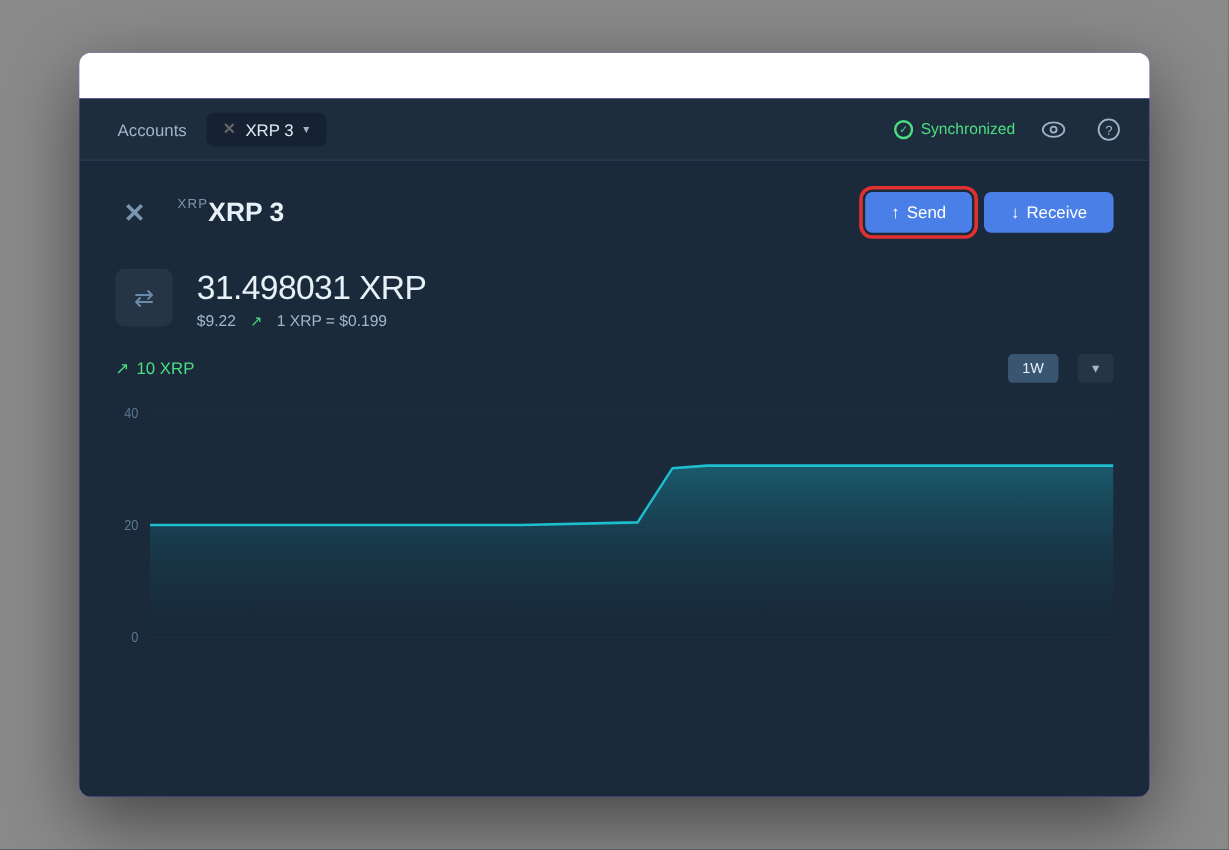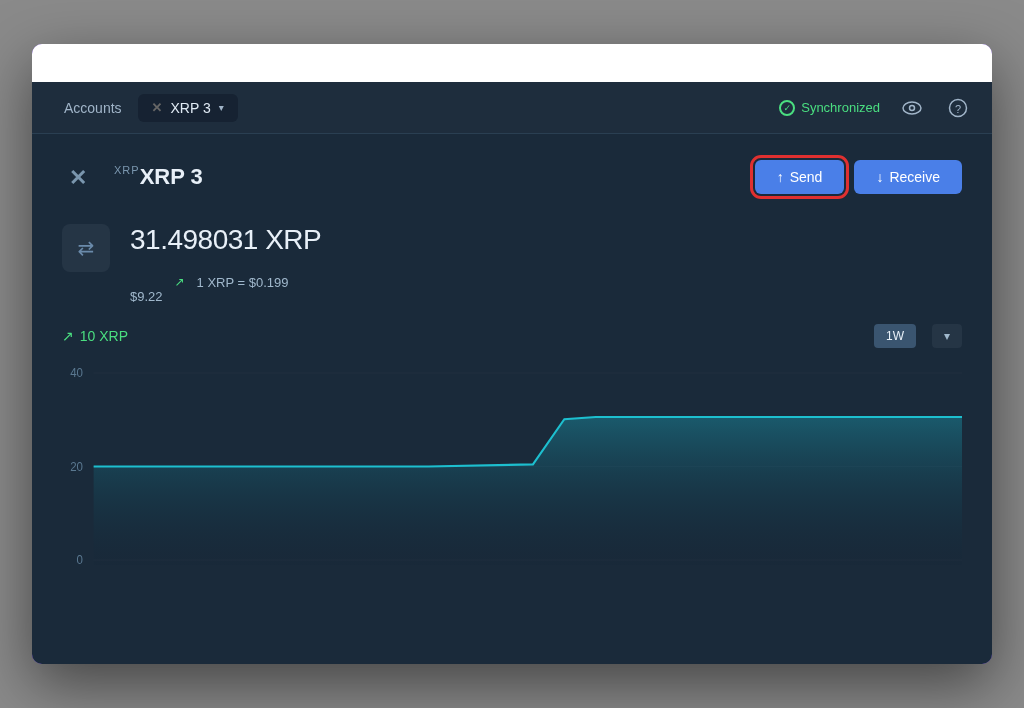--- a/index.html
+++ b/index.html
@@ -6,21 +6,21 @@
     body {
       background: #8a8a8a;
       display: flex;
       justify-content: center;
       align-items: center;
       width: 1024px;
       height: 708px;
       font-family: -apple-system, BlinkMacSystemFont, 'Segoe UI', sans-serif;
     }
     .window {
-      width: 960px;
+      width: 892px;
       height: 620px;
       background: #8b5cf6;
       border-radius: 10px;
       overflow: hidden;
       display: flex;
       flex-direction: column;
       box-shadow: 0 20px 60px rgba(0,0,0,0.5);
     }
     
     .titlebar {
@@ -215,21 +215,20 @@
     }
     .balance-subrow {
       display: flex;
       align-items: center;
       gap: 12px;
       color: #7a96ae;
       font-size: 13px;
     }
     .balance-usd {
       color: #a0b8cc;
-      margin-top: 29px;
     }
     .rate-arrow {
       color: #4ade80;
       font-size: 12px;
     }
     .rate-value {
       color: #a0b8cc;
     }
     
     .change-row {

